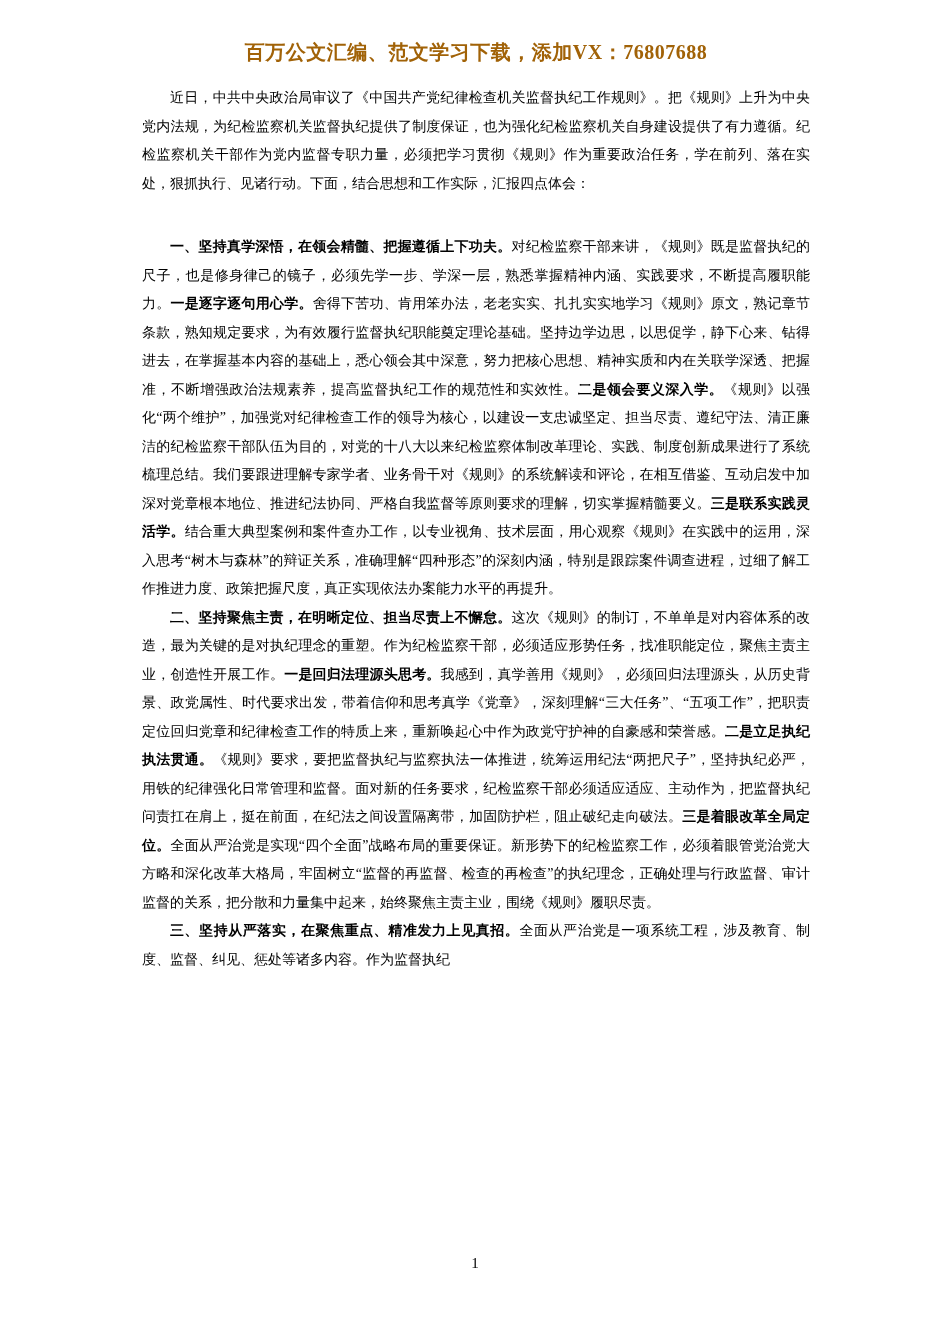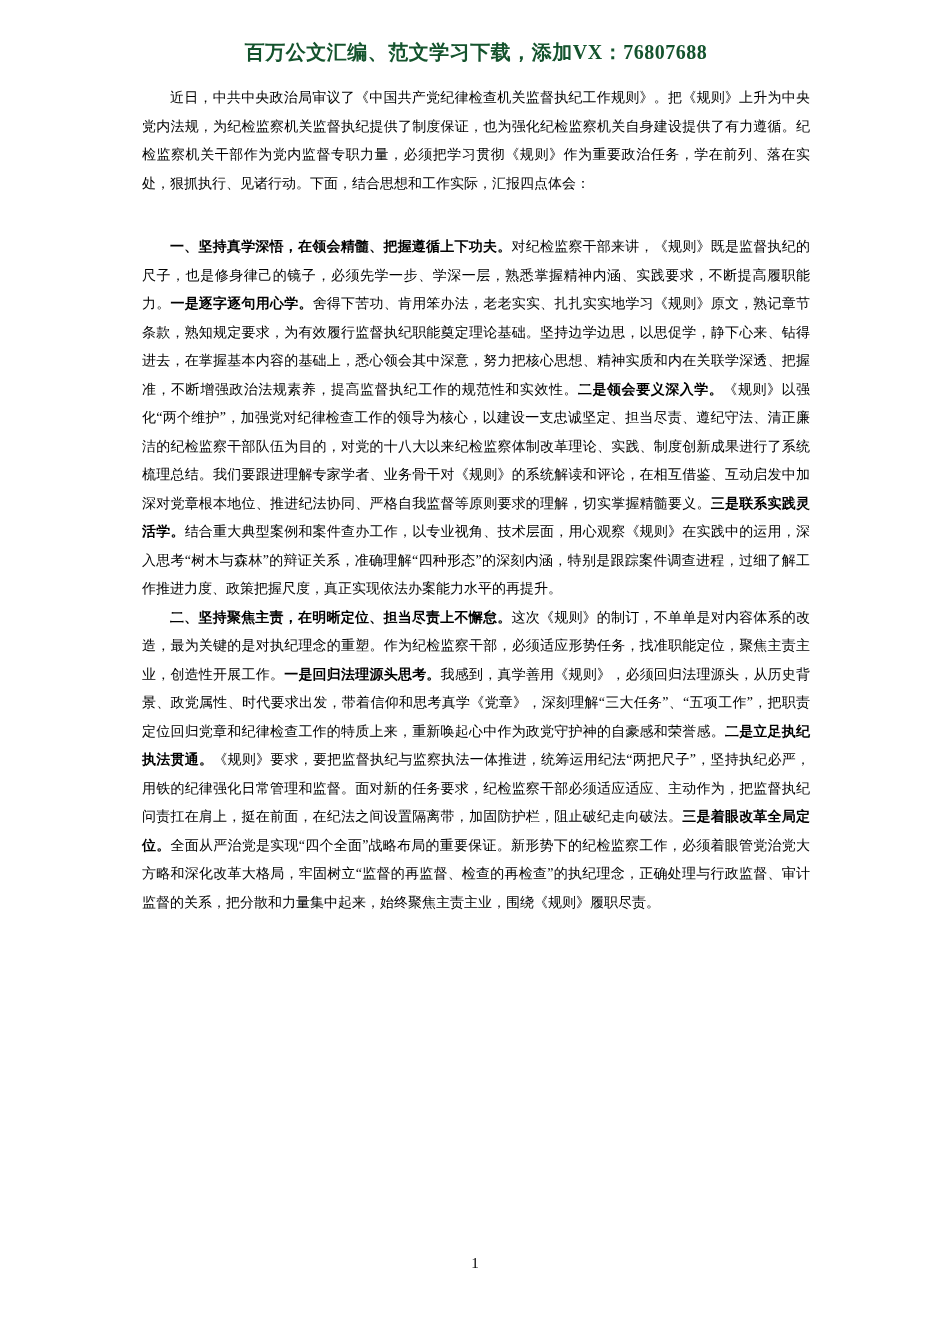--- a/index.html
+++ b/index.html
@@ -47,26 +47,27 @@
     bottom: 72px;
     text-align: center;
     font-size: 15px;
     color: #000000;
   }
 </style>
 </head>
 <body>
 
 <div class="page">
-  <header class="doc-header" style="color: #14532d;">
+  <header class="doc-header" style="color: #a16207;">
     <span>百万公文汇编、范文学习下载，添加VX：76807688</span>
   </header>
 
   <main class="doc-body" id="doc-body">
       <p class="para"><span class="run">近日，中共中央政治局审议了《中国共产党纪律检查机关监督执纪工作规则》。把《规则》上升为中央党内法规，为纪检监察机关监督执纪提供了制度保证，也为强化纪检监察机关自身建设提供了有力遵循。纪检监察机关干部作为党内监督专职力量，必须把学习贯彻《规则》作为重要政治任务，学在前列、落在实处，狠抓执行、见诸行动。下面，结合思想和工作实际，汇报四点体会：</span></p>
       <p class="para gap-before"><span class="run bold">一、坚持真学深悟，在领会精髓、把握遵循上下功夫。</span><span class="run">对纪检监察干部来讲，《规则》既是监督执纪的尺子，也是修身律己的镜子，必须先学一步、学深一层，熟悉掌握精神内涵、实践要求，不断提高履职能力。</span><span class="run bold">一是逐字逐句用心学。</span><span class="run">舍得下苦功、肯用笨办法，老老实实、扎扎实实地学习《规则》原文，熟记章节条款，熟知规定要求，为有效履行监督执纪职能奠定理论基础。坚持边学边思，以思促学，静下心来、钻得进去，在掌握基本内容的基础上，悉心领会其中深意，努力把核心思想、精神实质和内在关联学深透、把握准，不断增强政治法规素养，提高监督执纪工作的规范性和实效性。</span><span class="run bold">二是领会要义深入学。</span><span class="run">《规则》以强化“两个维护”，加强党对纪律检查工作的领导为核心，以建设一支忠诚坚定、担当尽责、遵纪守法、清正廉洁的纪检监察干部队伍为目的，对党的十八大以来纪检监察体制改革理论、实践、制度创新成果进行了系统梳理总结。我们要跟进理解专家学者、业务骨干对《规则》的系统解读和评论，在相互借鉴、互动启发中加深对党章根本地位、推进纪法协同、严格自我监督等原则要求的理解，切实掌握精髓要义。</span><span class="run bold">三是联系实践灵活学。</span><span class="run">结合重大典型案例和案件查办工作，以专业视角、技术层面，用心观察《规则》在实践中的运用，深入思考“树木与森林”的辩证关系，准确理解“四种形态”的深刻内涵，特别是跟踪案件调查进程，过细了解工作推进力度、政策把握尺度，真正实现依法办案能力水平的再提升。</span></p>
       <p class="para"><span class="run bold">二、坚持聚焦主责，在明晰定位、担当尽责上不懈怠。</span><span class="run">这次《规则》的制订，不单单是对内容体系的改造，最为关键的是对执纪理念的重塑。作为纪检监察干部，必须适应形势任务，找准职能定位，聚焦主责主业，创造性开展工作。</span><span class="run bold">一是回归法理源头思考。</span><span class="run">我感到，真学善用《规则》，必须回归法理源头，从历史背景、政党属性、时代要求出发，带着信仰和思考真学《党章》，深刻理解“三大任务”、“五项工作”，把职责定位回归党章和纪律检查工作的特质上来，重新唤起心中作为政党守护神的自豪感和荣誉感。</span><span class="run bold">二是立足执纪执法贯通。</span><span class="run">《规则》要求，要把监督执纪与监察执法一体推进，统筹运用纪法“两把尺子”，坚持执纪必严，用铁的纪律强化日常管理和监督。面对新的任务要求，纪检监察干部必须适应适应、主动作为，把监督执纪问责扛在肩上，挺在前面，在纪法之间设置隔离带，加固防护栏，阻止破纪走向破法。</span><span class="run bold">三是着眼改革全局定位。</span><span class="run">全面从严治党是实现“四个全面”战略布局的重要保证。新形势下的纪检监察工作，必须着眼管党治党大方略和深化改革大格局，牢固树立“监督的再监督、检查的再检查”的执纪理念，正确处理与行政监督、审计监督的关系，把分散和力量集中起来，始终聚焦主责主业，围绕《规则》履职尽责。</span></p>
+      <p class="para"><span class="run bold">三、坚持从严落实，在聚焦重点、精准发力上见真招。</span><span class="run">全面从严治党是一项系统工程，涉及教育、制度、监督、纠见、惩处等诸多内容。作为监督执纪</span></p>
     </main>
 
   <footer class="doc-footer">
     <span>1</span>
   </footer>
 </div>
 
 </body></html>

